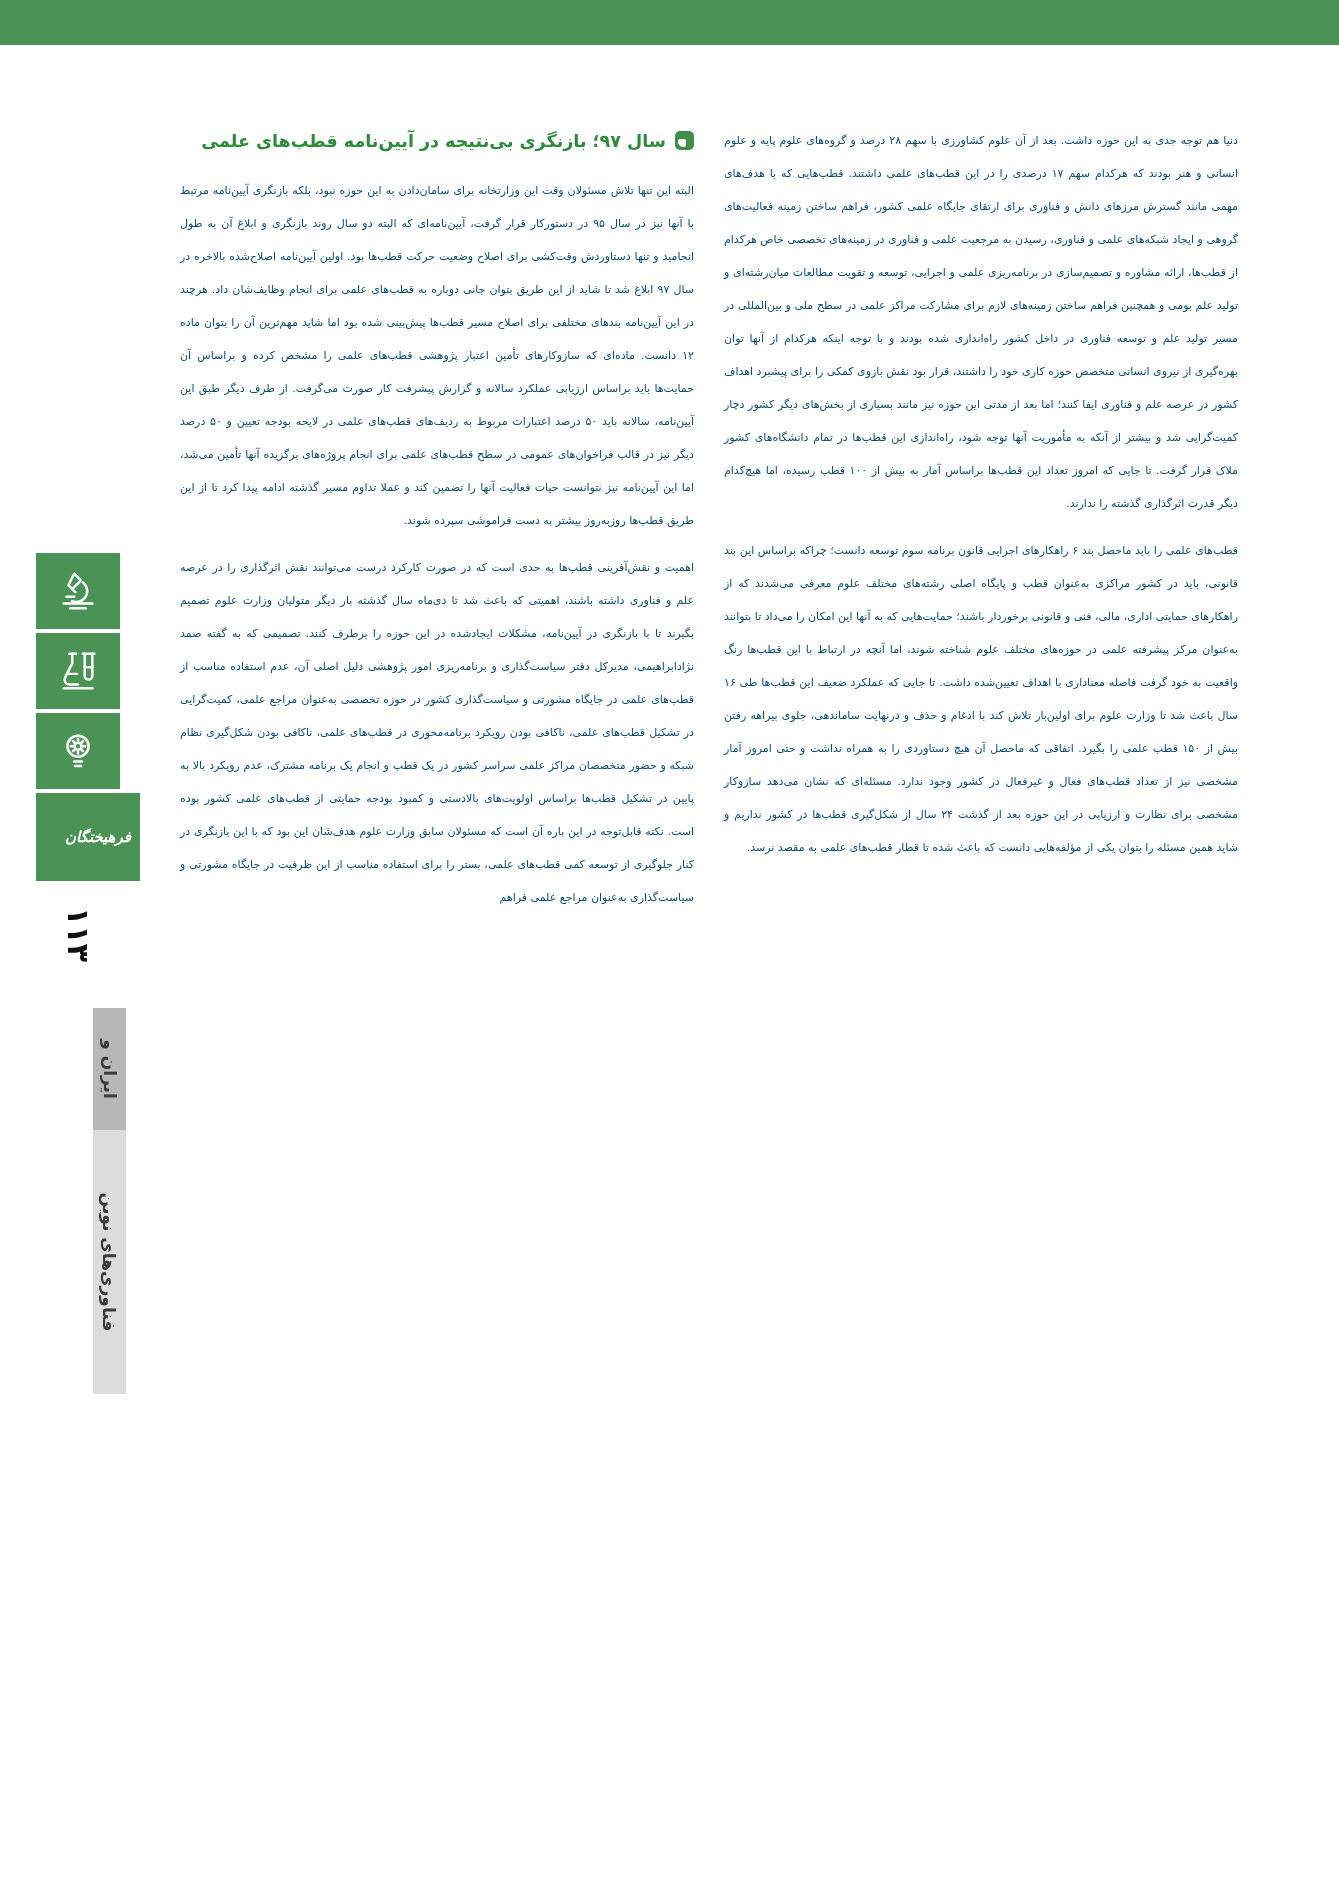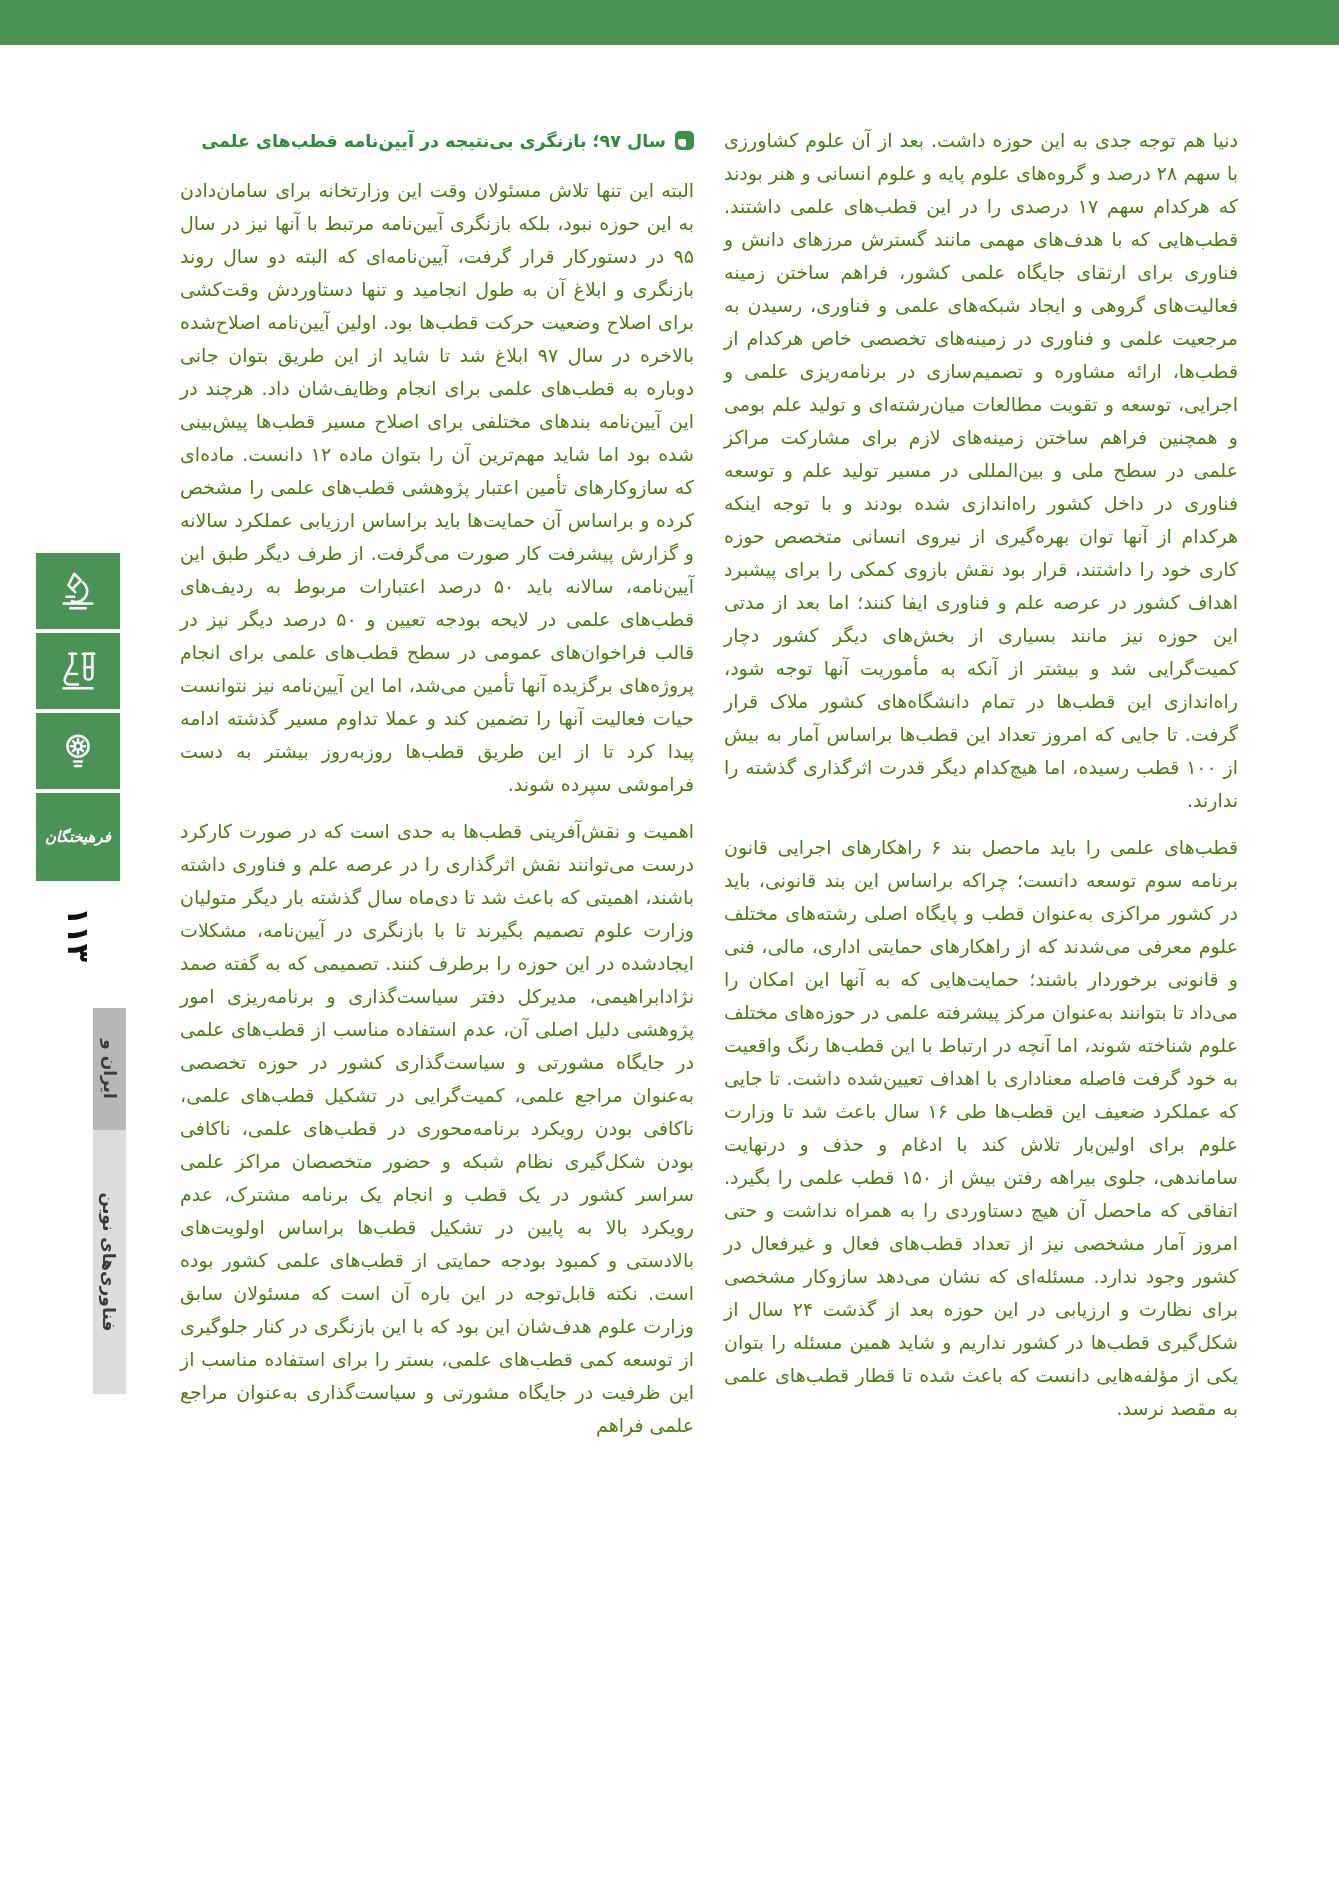--- a/index.html
+++ b/index.html
@@ -15,21 +15,21 @@
   .icon-block {
     position:absolute; left:36px; width:84px; height:76px;
     background:#4b9255; display:flex; align-items:center; justify-content:center;
   }
   .icon-block.b1 { top:553px; }
   .icon-block.b2 { top:633px; }
   .icon-block.b3 { top:713px; }
   .logo-block {
     position:absolute; left:36px; top:793px; width:84px; height:88px;
     background:#4b9255; display:flex; align-items:center; justify-content:center;
-    color:#ffffff; font-size:15px; font-weight:bold; font-style:italic;
+    color:#ffffff; font-size:15px; font-weight:bold; font-style:italic;padding-left:20px;
   }
   .page-number {
     position:absolute; left:36px; top:892px; width:84px; height:84px;
     display:flex; align-items:center; justify-content:center;
   }
   .page-number span {
     transform:rotate(90deg); font-size:30px; font-weight:bold; color:#111111; letter-spacing:2px;
   }
 
   
@@ -45,21 +45,21 @@
   }
 
   
   .content {
     position:absolute; top:124px; left:180px; width:1058px;
     direction:rtl; display:flex; gap:30px;
   }
   .col { flex:1 1 0; min-width:0; }
   .col p {
     margin:0 0 14px 0;
-    font-size:19px; line-height:33px; color:#4d7c0f;
+    font-size:11px; line-height:33px; color:#0c4a6e;
     text-align:justify;
   }
   .heading {
     margin:14px 0 16px 0;
     color:#2f8b3c; font-size:17.5px; font-weight:bold; line-height:34px;
     text-align:center;
   }
   .heading.single { text-align:right; margin-top:0; }
   .hicon {
     display:inline-block; width:19px; height:19px; background:#3f8f48;

